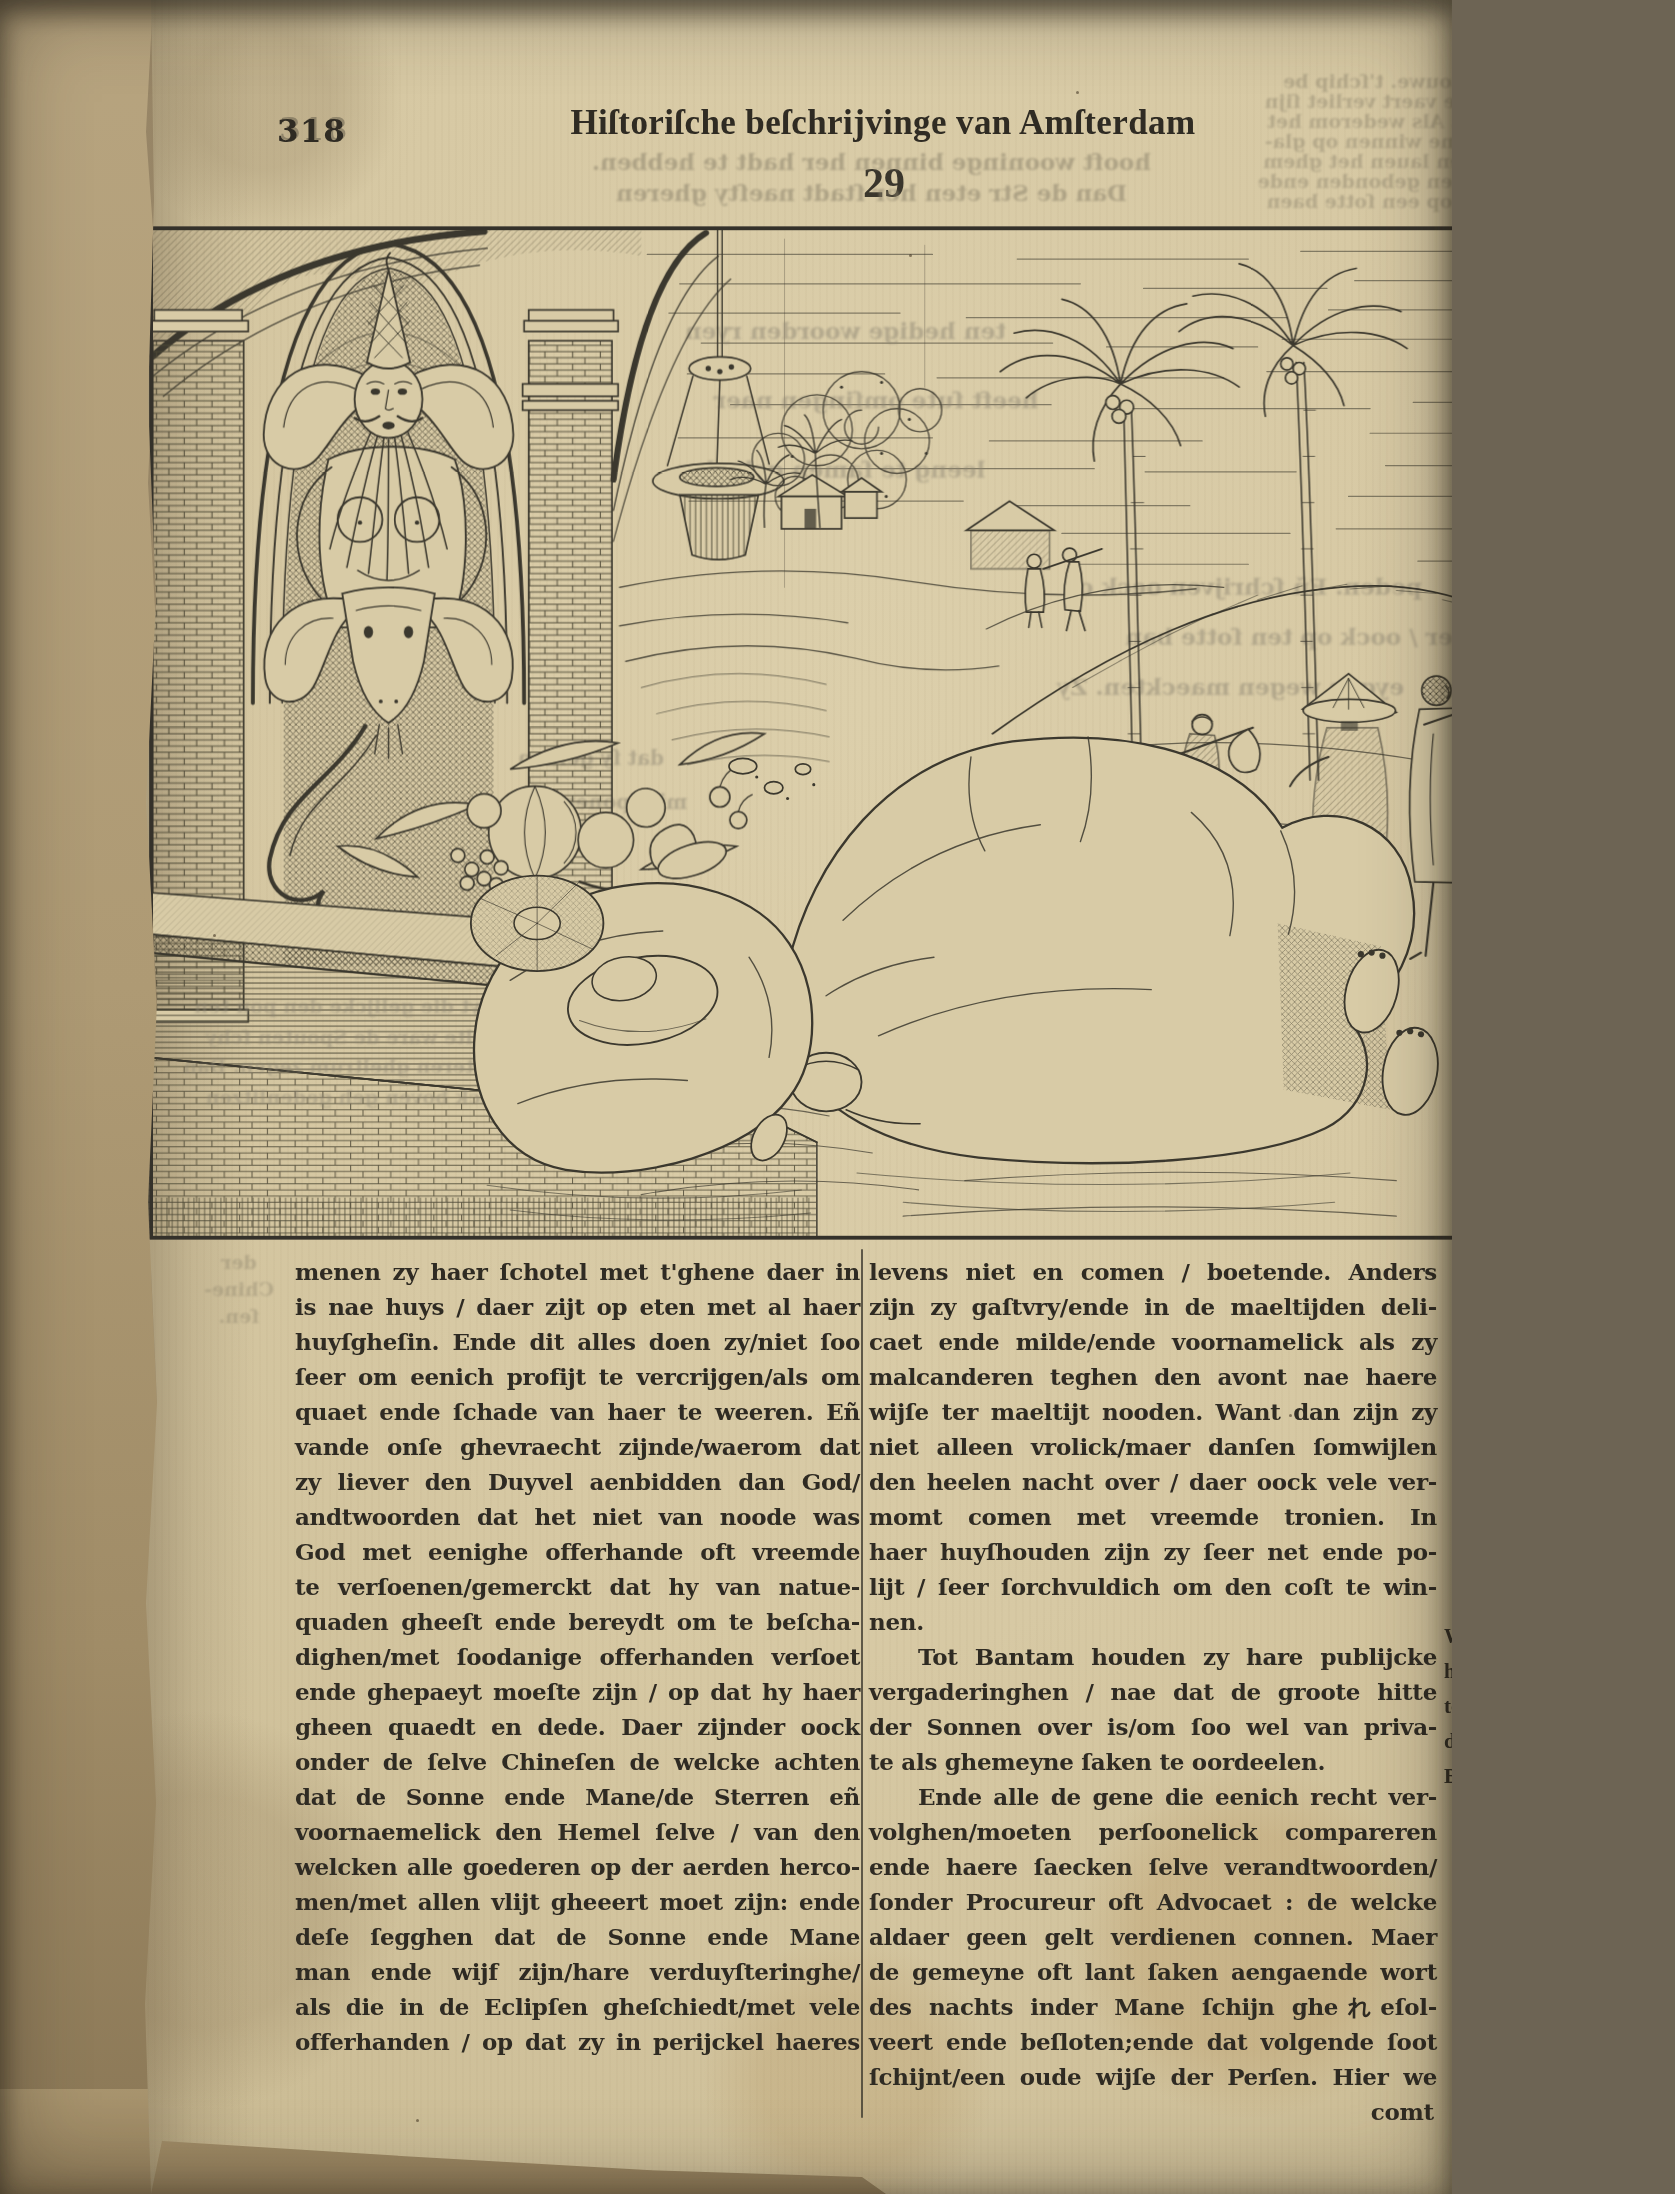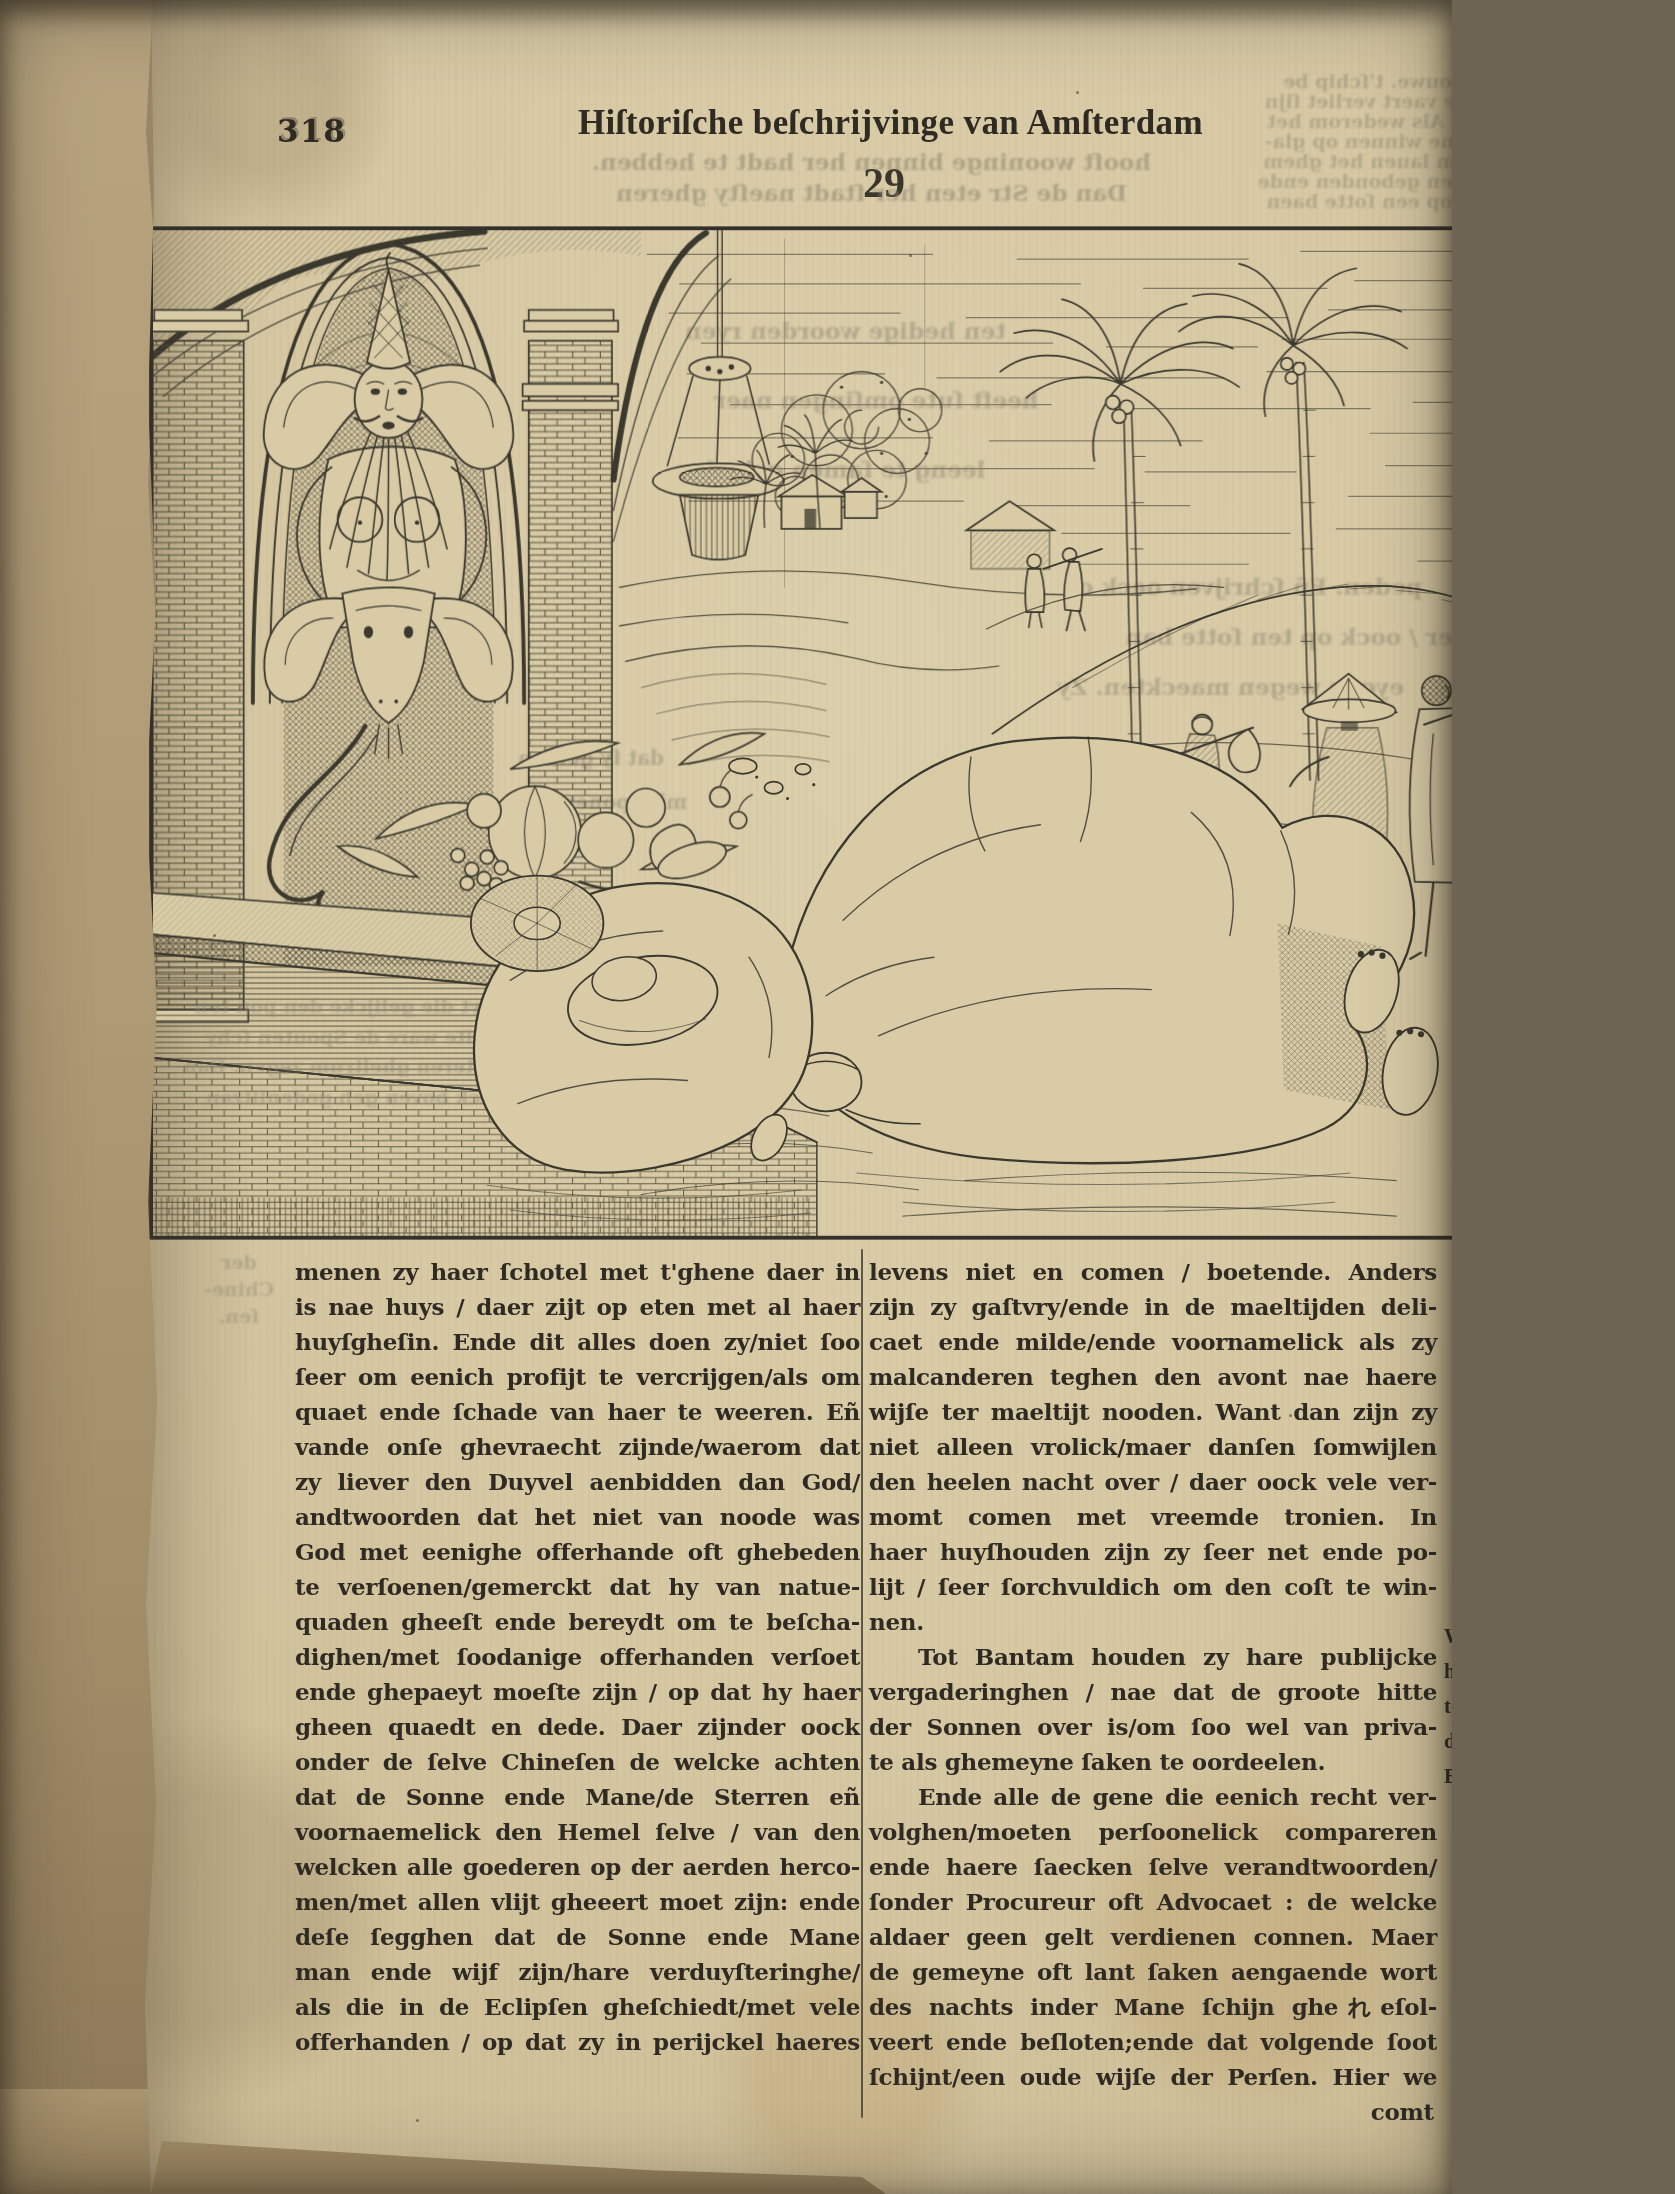--- a/index.html
+++ b/index.html
@@ -21,21 +21,21 @@
        linear-gradient(90deg, rgba(92,76,54,.30) 151px, rgba(92,76,54,.12) 193px, rgba(92,76,54,0) 254px),
        repeating-linear-gradient(90deg, rgba(140,120,85,.045) 0 2.3px, rgba(140,120,85,0) 2.3px 7px),
        radial-gradient(ellipse at 52% 32%, #dccfab 0%, #d7c9a4 45%, #ccbd96 82%, #c0b088 100%);
      clip-path:polygon(151px 0px,1591px 0px,1580px 85px,1594px 200px,1577px 324px,1589px 447px,1574px 586px,1591px 717px,1578px 848px,1589px 979px,1575px 1118px,1586px 1256px,1572px 1403px,1585px 1549px,1575px 1696px,1586px 1842px,1571px 1981px,1580px 2096px,1575px 2194px,886px 2194px,862px 2177px,647px 2170px,401px 2156px,162px 2141px,151px 2194px,145px 2004px,156px 1803px,146px 1603px,157px 1403px,148px 1202px,157px 1002px,146px 802px,156px 601px,148px 401px,154px 200px);
      filter:drop-shadow(-3.9px 0 9.2px rgba(40,32,22,.45)) drop-shadow(3.9px 0 7.7px rgba(40,32,22,.3));}
   .bl{font-family:"DejaVu Serif",serif;font-weight:bold;color:#2f2b23;}
   .roman{font-family:"Liberation Serif",serif;font-weight:bold;color:#2f2b23;}
 
   .page-number{position:absolute;left:277px;top:113px;font-size:31px;letter-spacing:1.5px;
       text-shadow:2.3px -2.3px 0 rgba(70,64,52,.4);}
-  .running-title{position:absolute;left:563px;top:103px;width:640px;text-align:right;font-size:35px;letter-spacing:0.4px;}
+  .running-title{position:absolute;left:563px;top:103px;width:640px;text-align:center;font-size:35px;letter-spacing:0.4px;}
   .plate-number{position:absolute;left:863px;top:159px;font-size:42px;color:#3a362c;}
 
   .engraving{position:absolute;left:148px;top:225px;width:1424px;height:1016px;}
   .engraving svg{display:block;width:100%;height:100%;}
 
   .col{position:absolute;top:1255px;}
   .col-left{left:295px;width:565px;}
   .col-right{left:869px;width:568px;}
   .line{height:35px;line-height:34px;font-size:23px;letter-spacing:-0.3px;
         text-align:justify;text-align-last:justify;}
@@ -425,21 +425,21 @@
 
     <div class="col col-left bl">
         <div class="line">menen zy haer ſchotel  met t'ghene daer in</div>
         <div class="line">is nae huys / daer zijt op eten met al  haer</div>
         <div class="line">huyſgheſin. Ende dit alles doen zy/niet ſoo</div>
         <div class="line">ſeer om eenich profijt te vercrijgen/als om</div>
         <div class="line">quaet ende ſchade van haer te weeren. Eñ</div>
         <div class="line">vande onſe ghevraecht zijnde/waerom dat</div>
         <div class="line">zy liever den Duyvel aenbidden dan God/</div>
         <div class="line">andtwoorden dat het niet  van noode was</div>
-        <div class="line">God met eenighe  offerhande oft ghebeden</div>
+        <div class="line">God met eenighe  offerhande oft vreemde</div>
         <div class="line">te verſoenen/gemerckt dat  hy  van natue-</div>
         <div class="line">quaden gheeſt ende bereydt  om te beſcha-</div>
         <div class="line">dighen/met ſoodanige offerhanden verſoet</div>
         <div class="line">ende ghepaeyt moeſte zijn / op dat hy haer</div>
         <div class="line">gheen quaedt en dede.   Daer  zijnder  oock</div>
         <div class="line">onder de ſelve Chineſen  de welcke achten</div>
         <div class="line">dat de Sonne ende  Mane/de Sterren eñ</div>
         <div class="line">voornaemelick den Hemel  ſelve / van den</div>
         <div class="line">welcken alle goederen op der aerden herco-</div>
         <div class="line">men/met allen vlijt gheeert moet zijn: ende</div>

